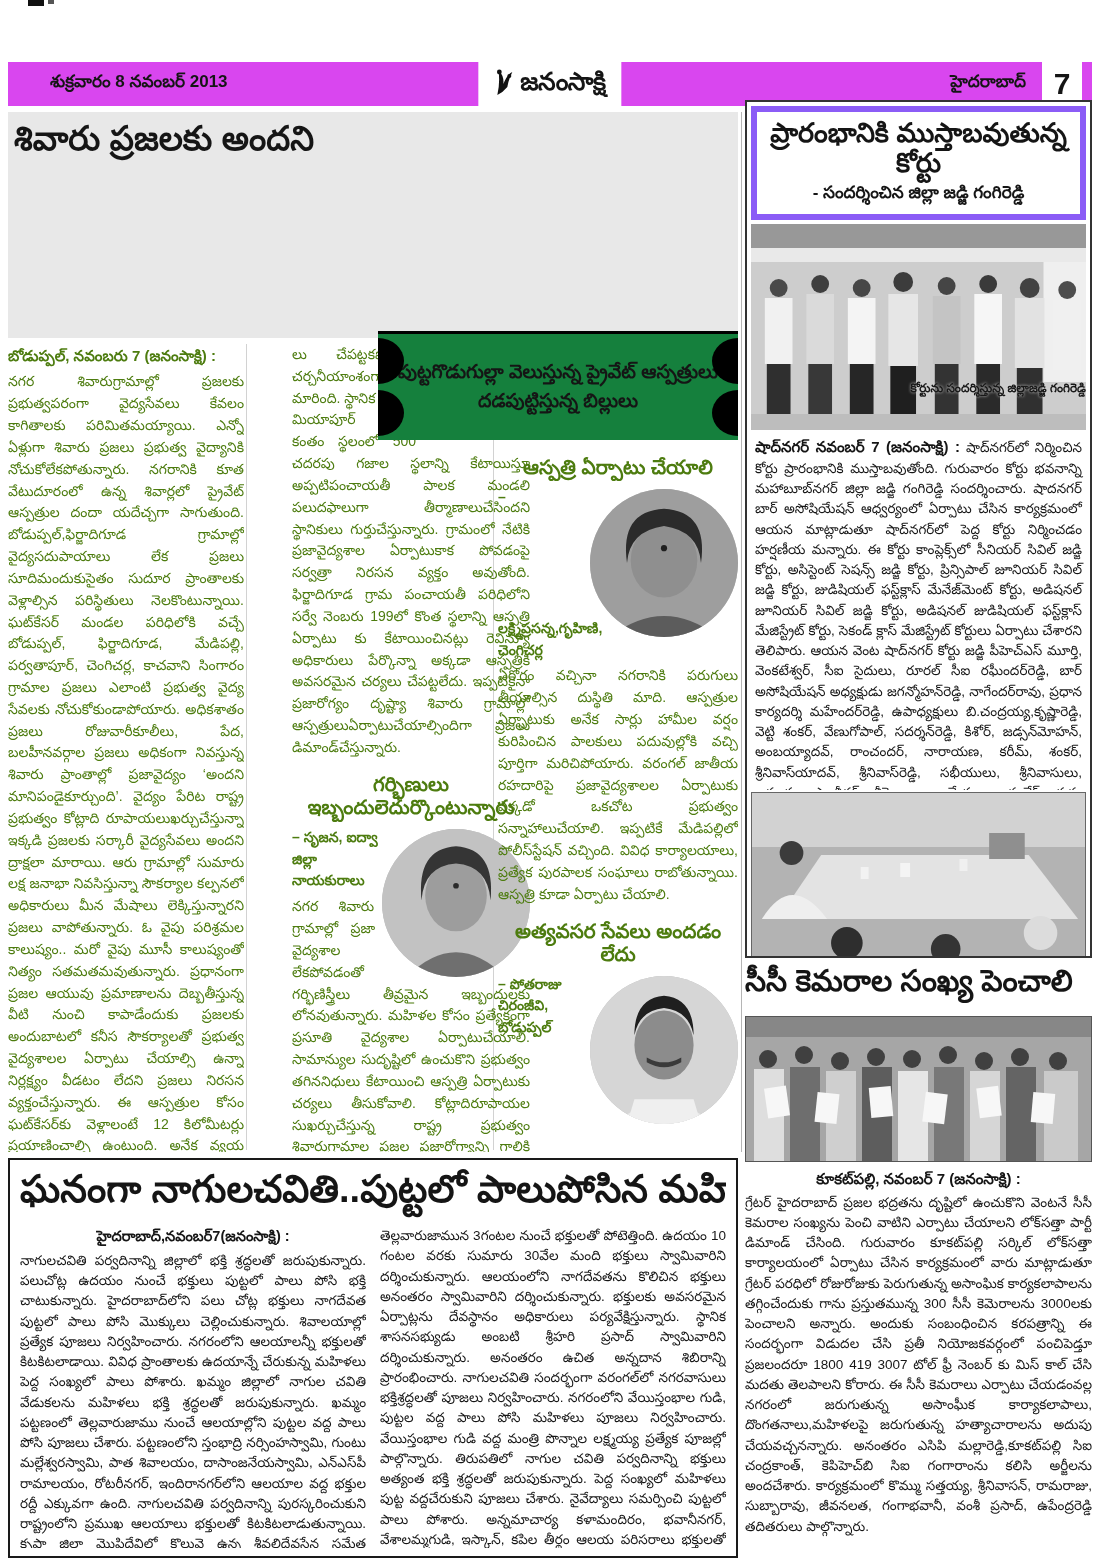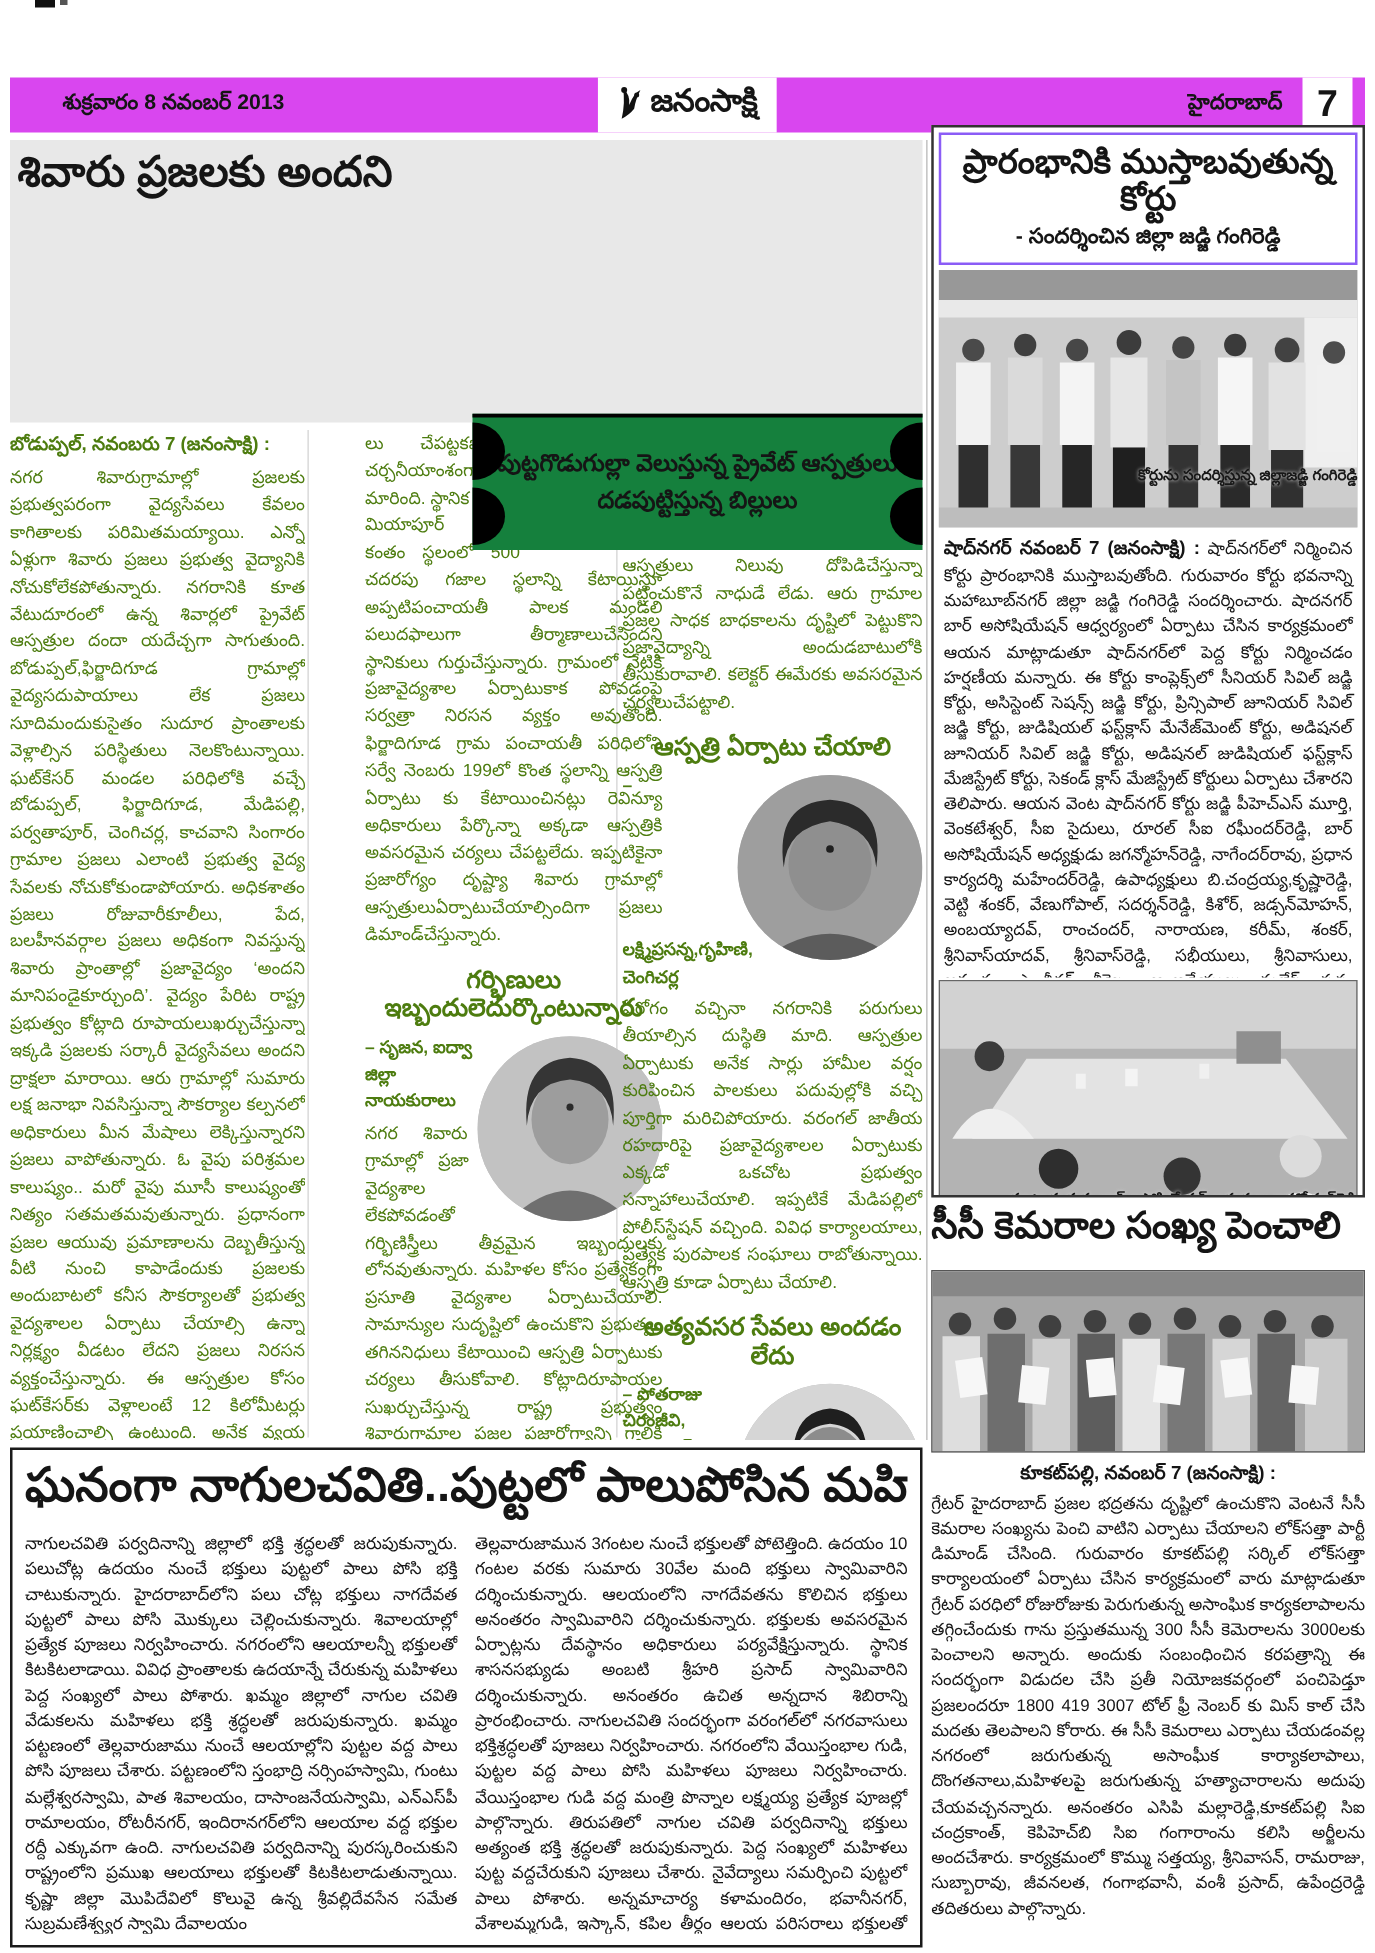--- a/index.html
+++ b/index.html
@@ -50,21 +50,21 @@
 
   
   .festival-box{position:absolute;left:8px;top:1158px;width:726px;height:396px;border:2px solid #1a1a1a;background:#fff;overflow:hidden;}
   .fest-headline{font-size:38px;font-weight:bold;margin:8px 10px 4px 10px;white-space:nowrap;overflow:hidden;}
   .fest-body{display:flex;gap:14px;padding:2px 10px 0 10px;}
   .fest-col{flex:1;text-align:justify;font-size:13.5px;line-height:1.5;height:322px;overflow:hidden;}
   .fest-dateline{font-weight:bold;text-align:center;font-size:14.5px;margin:0 0 3px 0;}
 
   
   .rail-art1{position:absolute;left:745px;top:100px;width:347px;height:858px;border:2px solid #333;background:#fff;overflow:hidden;box-sizing:border-box;}
-  .court-headbox{margin:4px;border:2px solid #8b5cf6;text-align:center;padding:7px 2px 8px 2px;}
+  .court-headbox{margin:4px;border:6px solid #8b5cf6;text-align:center;padding:7px 2px 8px 2px;}
   .court-headline{font-size:27px;font-weight:bold;line-height:1.1;}
   .court-strap{font-size:17px;font-weight:bold;margin-top:5px;}
   .photo{position:relative;overflow:hidden;background:#c2c2c2;}
   .photo svg{display:block;width:100%;height:100%;}
   .photo1{margin:2px 4px;height:206px;}
   .photo2{margin:2px 4px;height:192px;border:1px solid #666;}
   .photo-caption{position:absolute;left:0;width:100%;text-align:right;font-size:12px;font-weight:bold;color:#181818;text-shadow:0 0 3px #d8d8d8;}
   .cap1{bottom:32px;}
   .cap2{bottom:8px;}
   .court-text{padding:4px 8px;font-size:13.5px;line-height:1.5;text-align:justify;height:350px;overflow:hidden;}
@@ -139,21 +139,20 @@
           </svg>
       </div>
       <p class="attr">– సృజన, ఐద్వా జిల్లా నాయకురాలు</p>
       <p>నగర శివారు గ్రామాల్లో ప్రజా వైద్యశాల లేకపోవడంతో గర్భిణిస్త్రీలు తీవ్రమైన ఇబ్బందులకు లోనవుతున్నారు. మహిళల కోసం ప్రత్యేకంగా ప్రసూతి వైద్యశాల ఏర్పాటుచేయాలి. సామాన్యుల సుదృష్టిలో ఉంచుకొని ప్రభుత్వం తగిననిధులు కేటాయించి ఆస్పత్రి ఏర్పాటుకు చర్యలు తీసుకోవాలి. కోట్లాదిరూపాయల సుఖర్చుచేస్తున్న రాష్ట్ర ప్రభుత్వం శివారుగ్రామాల ప్రజల ప్రజారోగ్యాన్ని గాలికి వదిలేసిందని నిరసన వ్యక్తంచేశారు.</p>
     </div>
 
   </div>
 
   <div class="ncol" id="col3">
     <div class="col3-spacer"></div>
-    <p>ఆస్పత్రులు నిలువు దోపిడిచేస్తున్నా పట్టించుకొనే నాధుడే లేడు. ఆరు గ్రామాల ప్రజల సాధక బాధకాలను దృష్టిలో పెట్టుకొని ప్రజావైద్యాన్ని అందుడబాటులోకి తీసుకురావాలి. కలెక్టర్ ఈమేరకు అవసరమైన చర్యలుచేపట్టాలి.</p>
 
     <div>
       <div class="sec-subhead">ఆస్పత్రి ఏర్పాటు చేయాలి</div>
       <div class="portrait">
         <svg viewBox="0 0 120 120" preserveAspectRatio="none">
             <rect width="120" height="120" fill="#9e9e9e"></rect>
             <path d="M16 120 Q60 86 104 120 Z" fill="#5c5c5c"></path>
             <ellipse cx="60" cy="58" rx="27" ry="30" fill="#8f8f8f"></ellipse>
             <path d="M30 60 Q24 18 60 16 Q96 18 90 60 Q88 34 60 30 Q32 34 30 60 Z" fill="#2b2b2b"></path>
             <circle cx="60" cy="48" r="2.5" fill="#1f1f1f"></circle>
@@ -177,20 +176,21 @@
       </div>
       <p class="attr">– పోతరాజు చిరంజీవి, బోడుప్పల్</p>
 
     </div>
   </div>
 
   <div class="festival-box">
     <div class="fest-headline">ఘనంగా నాగులచవితి..పుట్టలో పాలుపోసిన మహిళలు</div>
     <div class="fest-body">
       <div class="fest-col">
+        <div class="fest-dateline">హైదరాబాద్,నవంబర్7(జనంసాక్షి) :</div>
         <span>నాగులచవితి పర్వదినాన్ని జిల్లాలో భక్తి శ్రద్ధలతో జరుపుకున్నారు. పలుచోట్ల ఉదయం నుంచే భక్తులు పుట్టలో పాలు పోసి భక్తి చాటుకున్నారు. హైదరాబాద్‌లోని పలు చోట్ల భక్తులు నాగదేవత పుట్టలో పాలు పోసి మొక్కులు చెల్లించుకున్నారు. శివాలయాల్లో ప్రత్యేక పూజలు నిర్వహించారు. నగరంలోని ఆలయాలన్నీ భక్తులతో కిటకిటలాడాయి. వివిధ ప్రాంతాలకు ఉదయాన్నే చేరుకున్న మహిళలు పెద్ద సంఖ్యలో పాలు పోశారు. ఖమ్మం జిల్లాలో నాగుల చవితి వేడుకలను మహిళలు భక్తి శ్రద్ధలతో జరుపుకున్నారు. ఖమ్మం పట్టణంలో తెల్లవారుజాము నుంచే ఆలయాల్లోని పుట్టల వద్ద పాలు పోసి పూజలు చేశారు. పట్టణంలోని స్తంభాద్రి నర్సింహస్వామి, గుంటు మల్లేశ్వరస్వామి, పాత శివాలయం, దాసాంజనేయస్వామి, ఎన్‌ఎస్‌పీ రామాలయం, రోటరీనగర్, ఇందిరానగర్‌లోని ఆలయాల వద్ద భక్తుల రద్దీ ఎక్కువగా ఉంది. నాగులచవితి పర్వదినాన్ని పురస్కరించుకుని రాష్ట్రంలోని ప్రముఖ ఆలయాలు భక్తులతో కిటకిటలాడుతున్నాయి. కృష్ణా జిల్లా మొపిదేవిలో కొలువై ఉన్న శ్రీవల్లిదేవసేన సమేత సుబ్రమణేశ్వ్యర స్వామి దేవాలయం</span>
       </div>
       <div class="fest-col">
         <span>తెల్లవారుజామున 3గంటల నుంచే భక్తులతో పోటెత్తింది. ఉదయం 10 గంటల వరకు సుమారు 30వేల మంది భక్తులు స్వామివారిని దర్శించుకున్నారు. ఆలయంలోని నాగదేవతను కొలిచిన భక్తులు అనంతరం స్వామివారిని దర్శించుకున్నారు. భక్తులకు అవసరమైన ఏర్పాట్లను దేవస్థానం అధికారులు పర్యవేక్షిస్తున్నారు. స్థానిక శాసనసభ్యుడు అంబటి శ్రీహరి ప్రసాద్ స్వామివారిని దర్శించుకున్నారు. అనంతరం ఉచిత అన్నదాన శిబిరాన్ని ప్రారంభించారు. నాగులచవితి సందర్భంగా వరంగల్‌లో నగరవాసులు భక్తిశ్రద్ధలతో పూజలు నిర్వహించారు. నగరంలోని వేయిస్తంభాల గుడి, పుట్టల వద్ద పాలు పోసి మహిళలు పూజలు నిర్వహించారు. వేయిస్తంభాల గుడి వద్ద మంత్రి పొన్నాల లక్ష్మయ్య ప్రత్యేక పూజల్లో పాల్గొన్నారు. తిరుపతిలో నాగుల చవితి పర్వదినాన్ని భక్తులు అత్యంత భక్తి శ్రద్ధలతో జరుపుకున్నారు. పెద్ద సంఖ్యలో మహిళలు పుట్ట వద్దచేరుకుని పూజలు చేశారు. నైవేద్యాలు సమర్పించి పుట్టలో పాలు పోశారు. అన్నమాచార్య కళామందిరం, భవానీనగర్, వేశాలమ్మగుడి, ఇస్కాన్, కపిల తీర్థం ఆలయ పరిసరాలు భక్తులతో కిటకిటలాడాయి. నాగుల చవితి పర్వదినం రాత్రి తిరుమలలో పెద శేషవాహనసేవ జరగనుంది.</span>
       </div>
     </div>
   </div>
 
   <div class="rail-art1">
     <div class="court-headbox">

